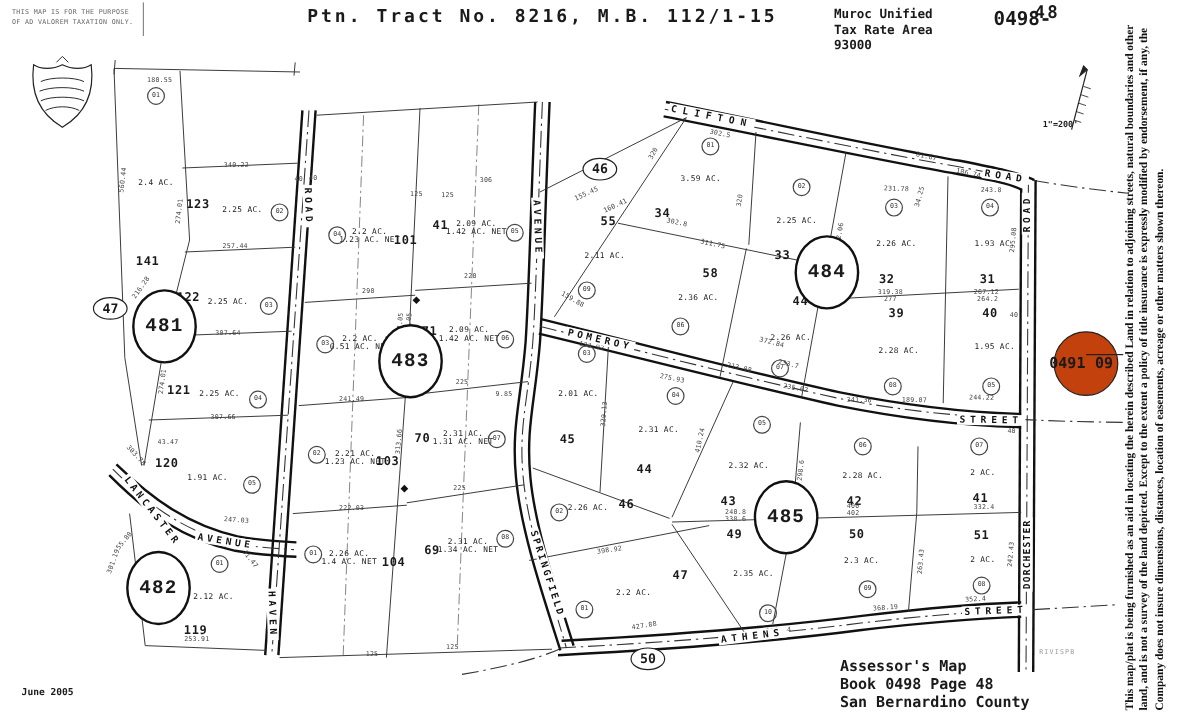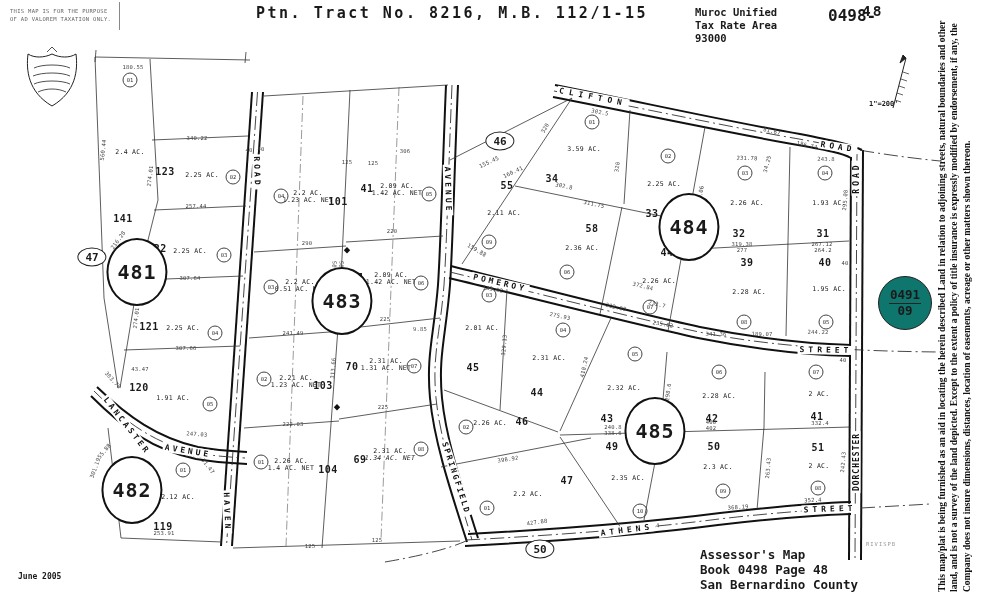--- a/index.html
+++ b/index.html
@@ -20,26 +20,26 @@
   .map-date{left:18px;top:572px;font-weight:bold;font-size:8px;}
   .stamp{left:866px;top:541px;font-size:5.5px;color:#999;letter-spacing:1px;}
   .scale-label{left:869px;top:100px;font-size:7px;font-weight:bold;}
   
   #labels span{position:absolute;transform:translate(-50%,-50%);white-space:nowrap;}
   .pnum{font-weight:bold;font-size:10px;letter-spacing:.5px;}
   .pac{font-size:6.5px;color:#222;letter-spacing:.3px;}
   .pcirc{width:13px;height:13px;border:1px solid #444;border-radius:50%;font-size:5.5px;line-height:13px;text-align:center;color:#333;}
   .dim{font-size:5.5px;color:#444;letter-spacing:.2px;}
   .street{font-weight:bold;font-size:8px;background:#fff;padding:0 2px;color:#111;}
-  .blockellipse{border:2.2px solid #111;border-radius:50%;font-weight:bold;font-size:20px;
-    padding:20px 9px;background:#fff;letter-spacing:1px;}
+  .blockellipse{border:2.2px solid #111;border-radius:50%;font-weight:bold;font-size:16px;
+    padding:20px 9px;background:#fff;letter-spacing:1px;font-family:Liberation Mono, monospace;}
   .pageref{border:1.4px solid #222;border-radius:50%;font-weight:bold;font-size:11px;
     padding:2px 7px;background:#fff;}
   .refcircle{left:905px;top:303px;width:52px;height:52px;border:1.6px solid #222;border-radius:50%;
-    transform:translate(-50%,-50%);display:flex;flex-direction:column;align-items:center;justify-content:center;background:#0f766e;}
+    transform:translate(-50%,-50%);display:flex;flex-direction:row;align-items:center;justify-content:center;background:#c2410c;}
   .refcircle .b{font-weight:bold;font-size:12.5px;line-height:1.15;}
   .refcircle .p{font-weight:bold;font-size:12.5px;line-height:1.15;border-top:1px solid #222;padding:0 8px;}
 </style>
 </head>
 <body>
 
 <svg class="abs" width="991" height="596" viewBox="0 0 991 596" style="left:0;top:0;">
   <g stroke="#111" fill="none" stroke-width="2">
 
     <path d="M252,92 L221,546"></path>
@@ -199,21 +199,21 @@
     <span class="pnum" style="left: 352px; top: 366px;">70</span>
     <span class="pac" style="left: 386px; top: 361px;">2.31 AC.</span>
     <span class="pac" style="left: 386px; top: 368px;">1.31 AC. NET</span>
     <span class="pcirc" style="left: 414px; top: 366px;">07</span>
     <span class="pnum" style="left: 328px; top: 469px;">104</span>
     <span class="pac" style="left: 291px; top: 461px;">2.26 AC.</span>
     <span class="pac" style="left: 291px; top: 468px;">1.4 AC. NET</span>
     <span class="pcirc" style="left: 261px; top: 462px;">01</span>
     <span class="pnum" style="left: 360px; top: 459px;">69</span>
     <span class="pac" style="left: 390px; top: 451px;">2.31 AC.</span>
-    <span class="pac" style="left: 390px; top: 458px; font-style: italic;">1.34 AC. NET</span>
+    <span class="pac" style="left: 390px; top: 458px;">1.34 AC. NET</span>
     <span class="pcirc" style="left: 421px; top: 449px;">08</span>
     <span class="pnum" style="left: 507px; top: 185px;">55</span>
     <span class="pac" style="left: 504px; top: 213px;">2.11 AC.</span>
     <span class="pcirc" style="left: 489px; top: 242px;">09</span>
     <span class="pnum" style="left: 552px; top: 178px;">34</span>
     <span class="pac" style="left: 584px; top: 149px;">3.59 AC.</span>
     <span class="pcirc" style="left: 592px; top: 122px;">01</span>
     <span class="pnum" style="left: 652px; top: 213px;">33</span>
     <span class="pac" style="left: 664px; top: 184px;">2.25 AC.</span>
     <span class="pcirc" style="left: 668px; top: 156px;">02</span>

